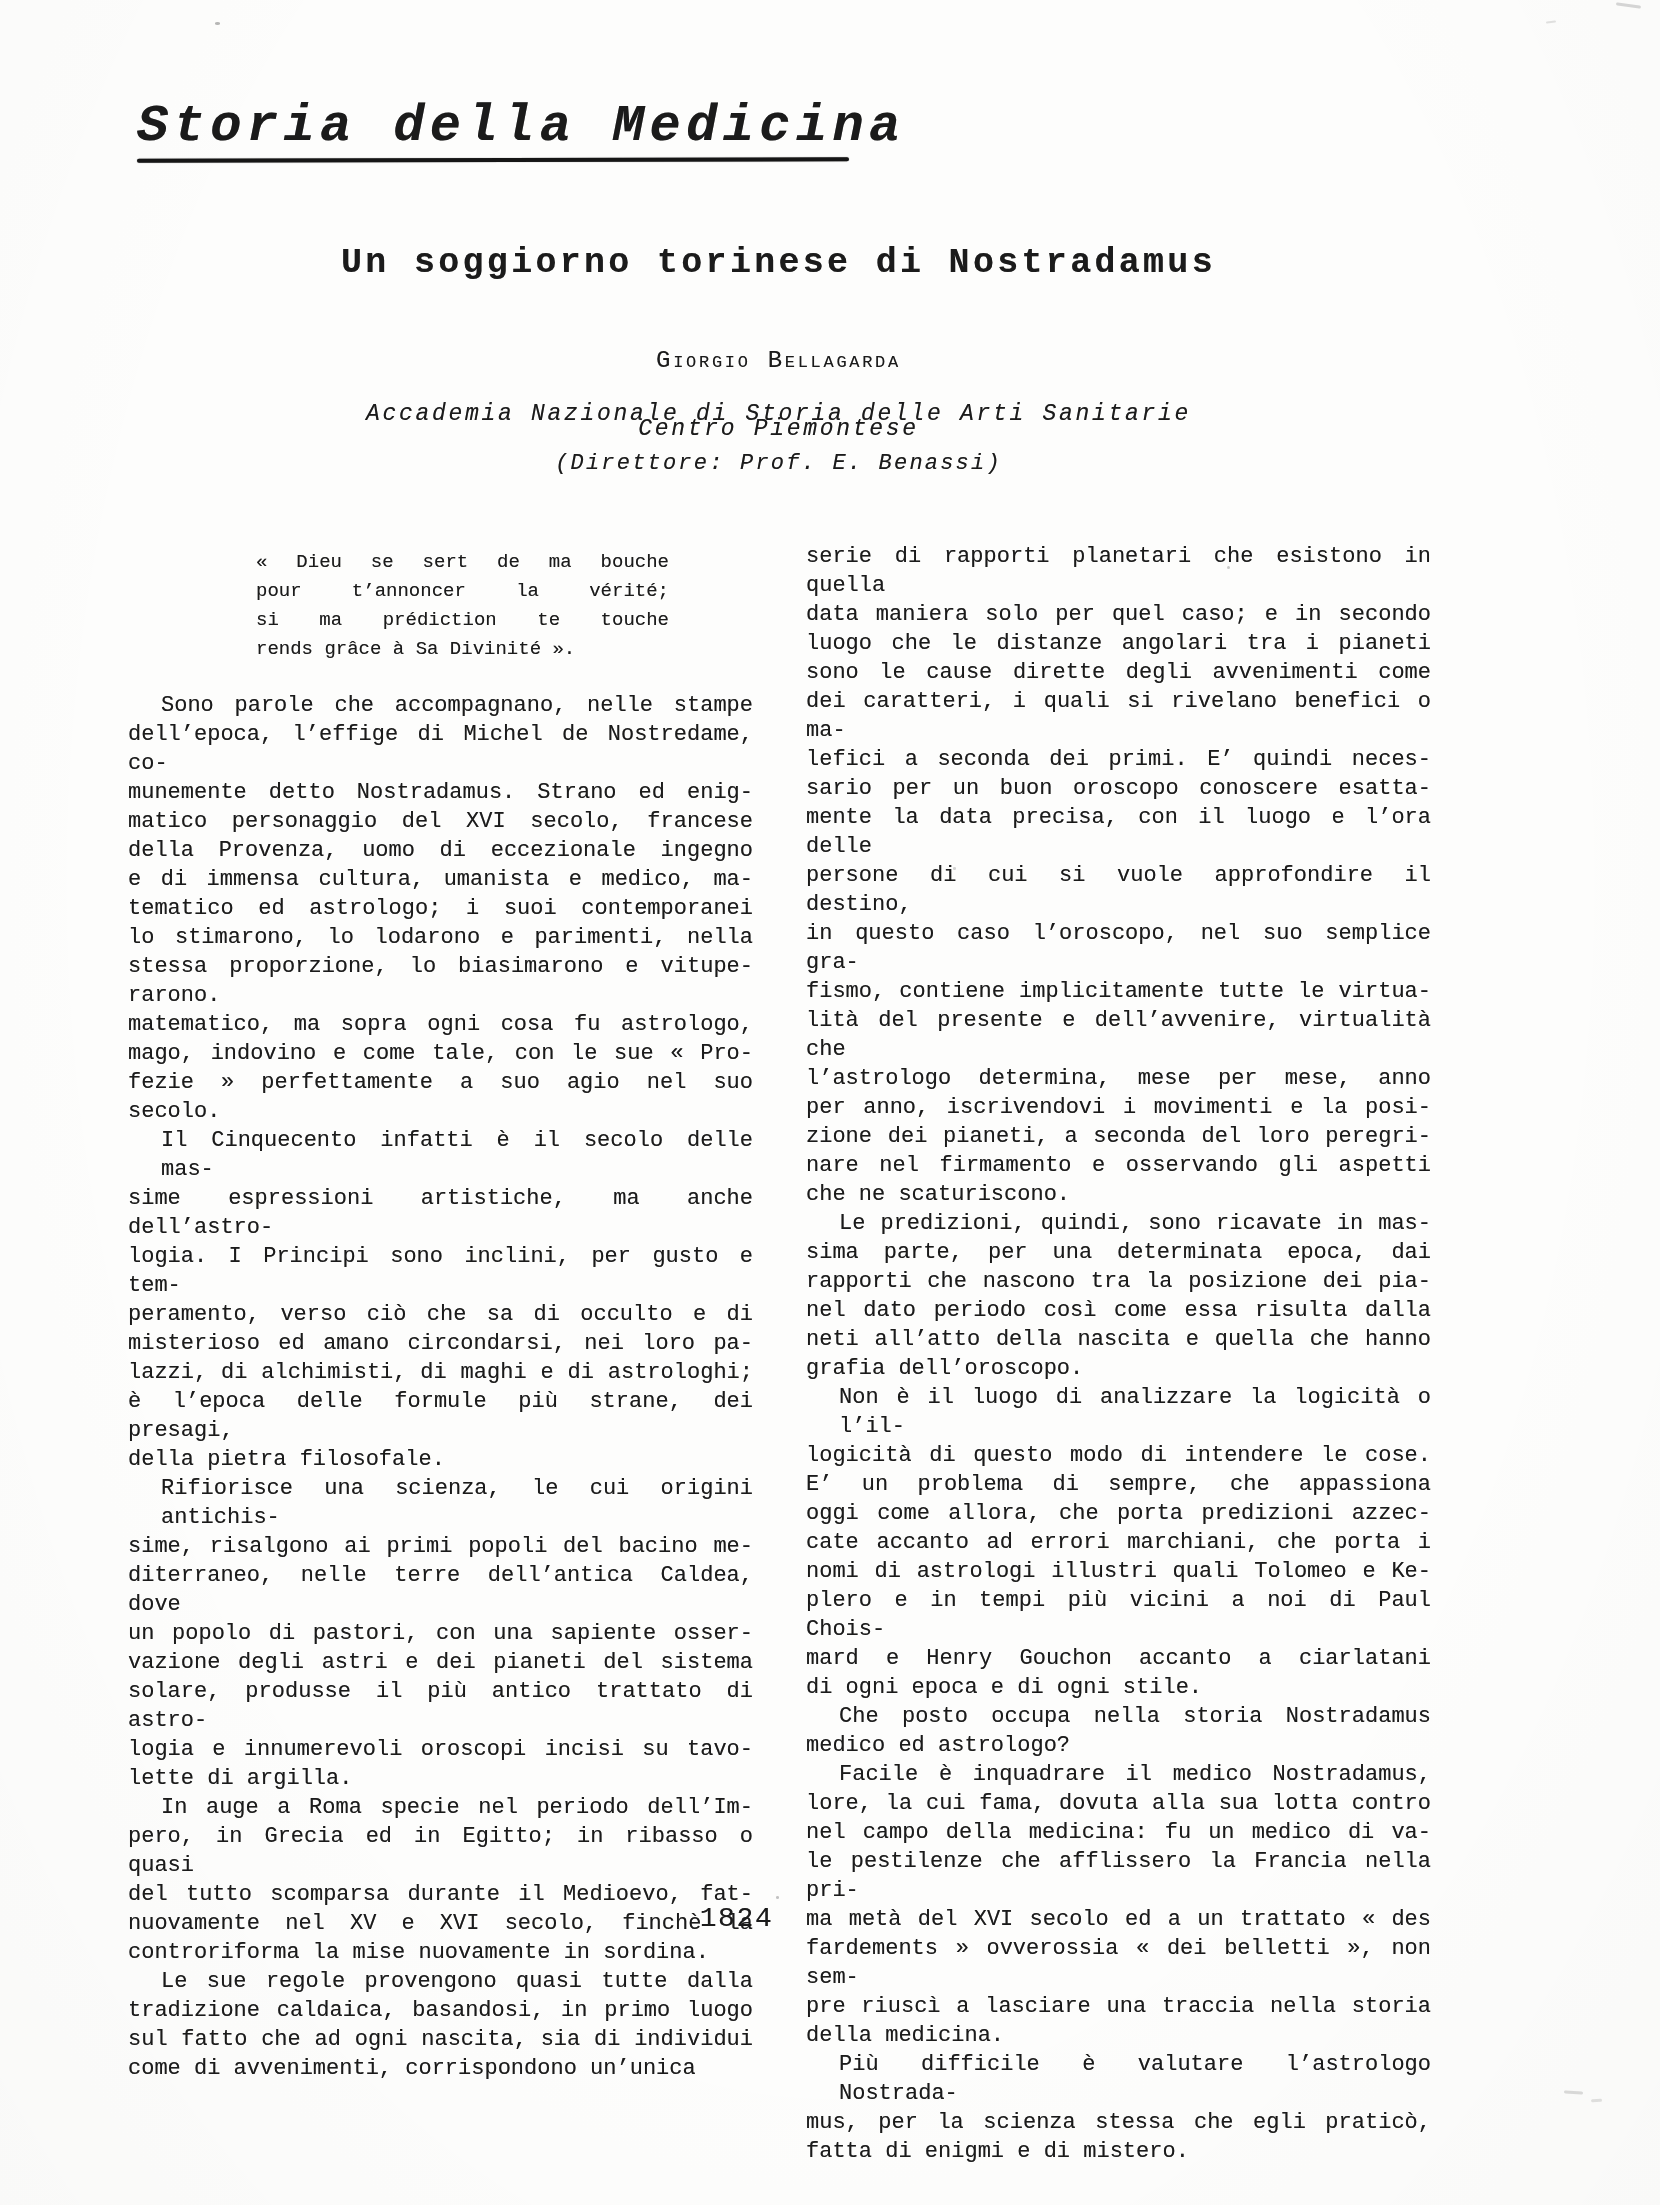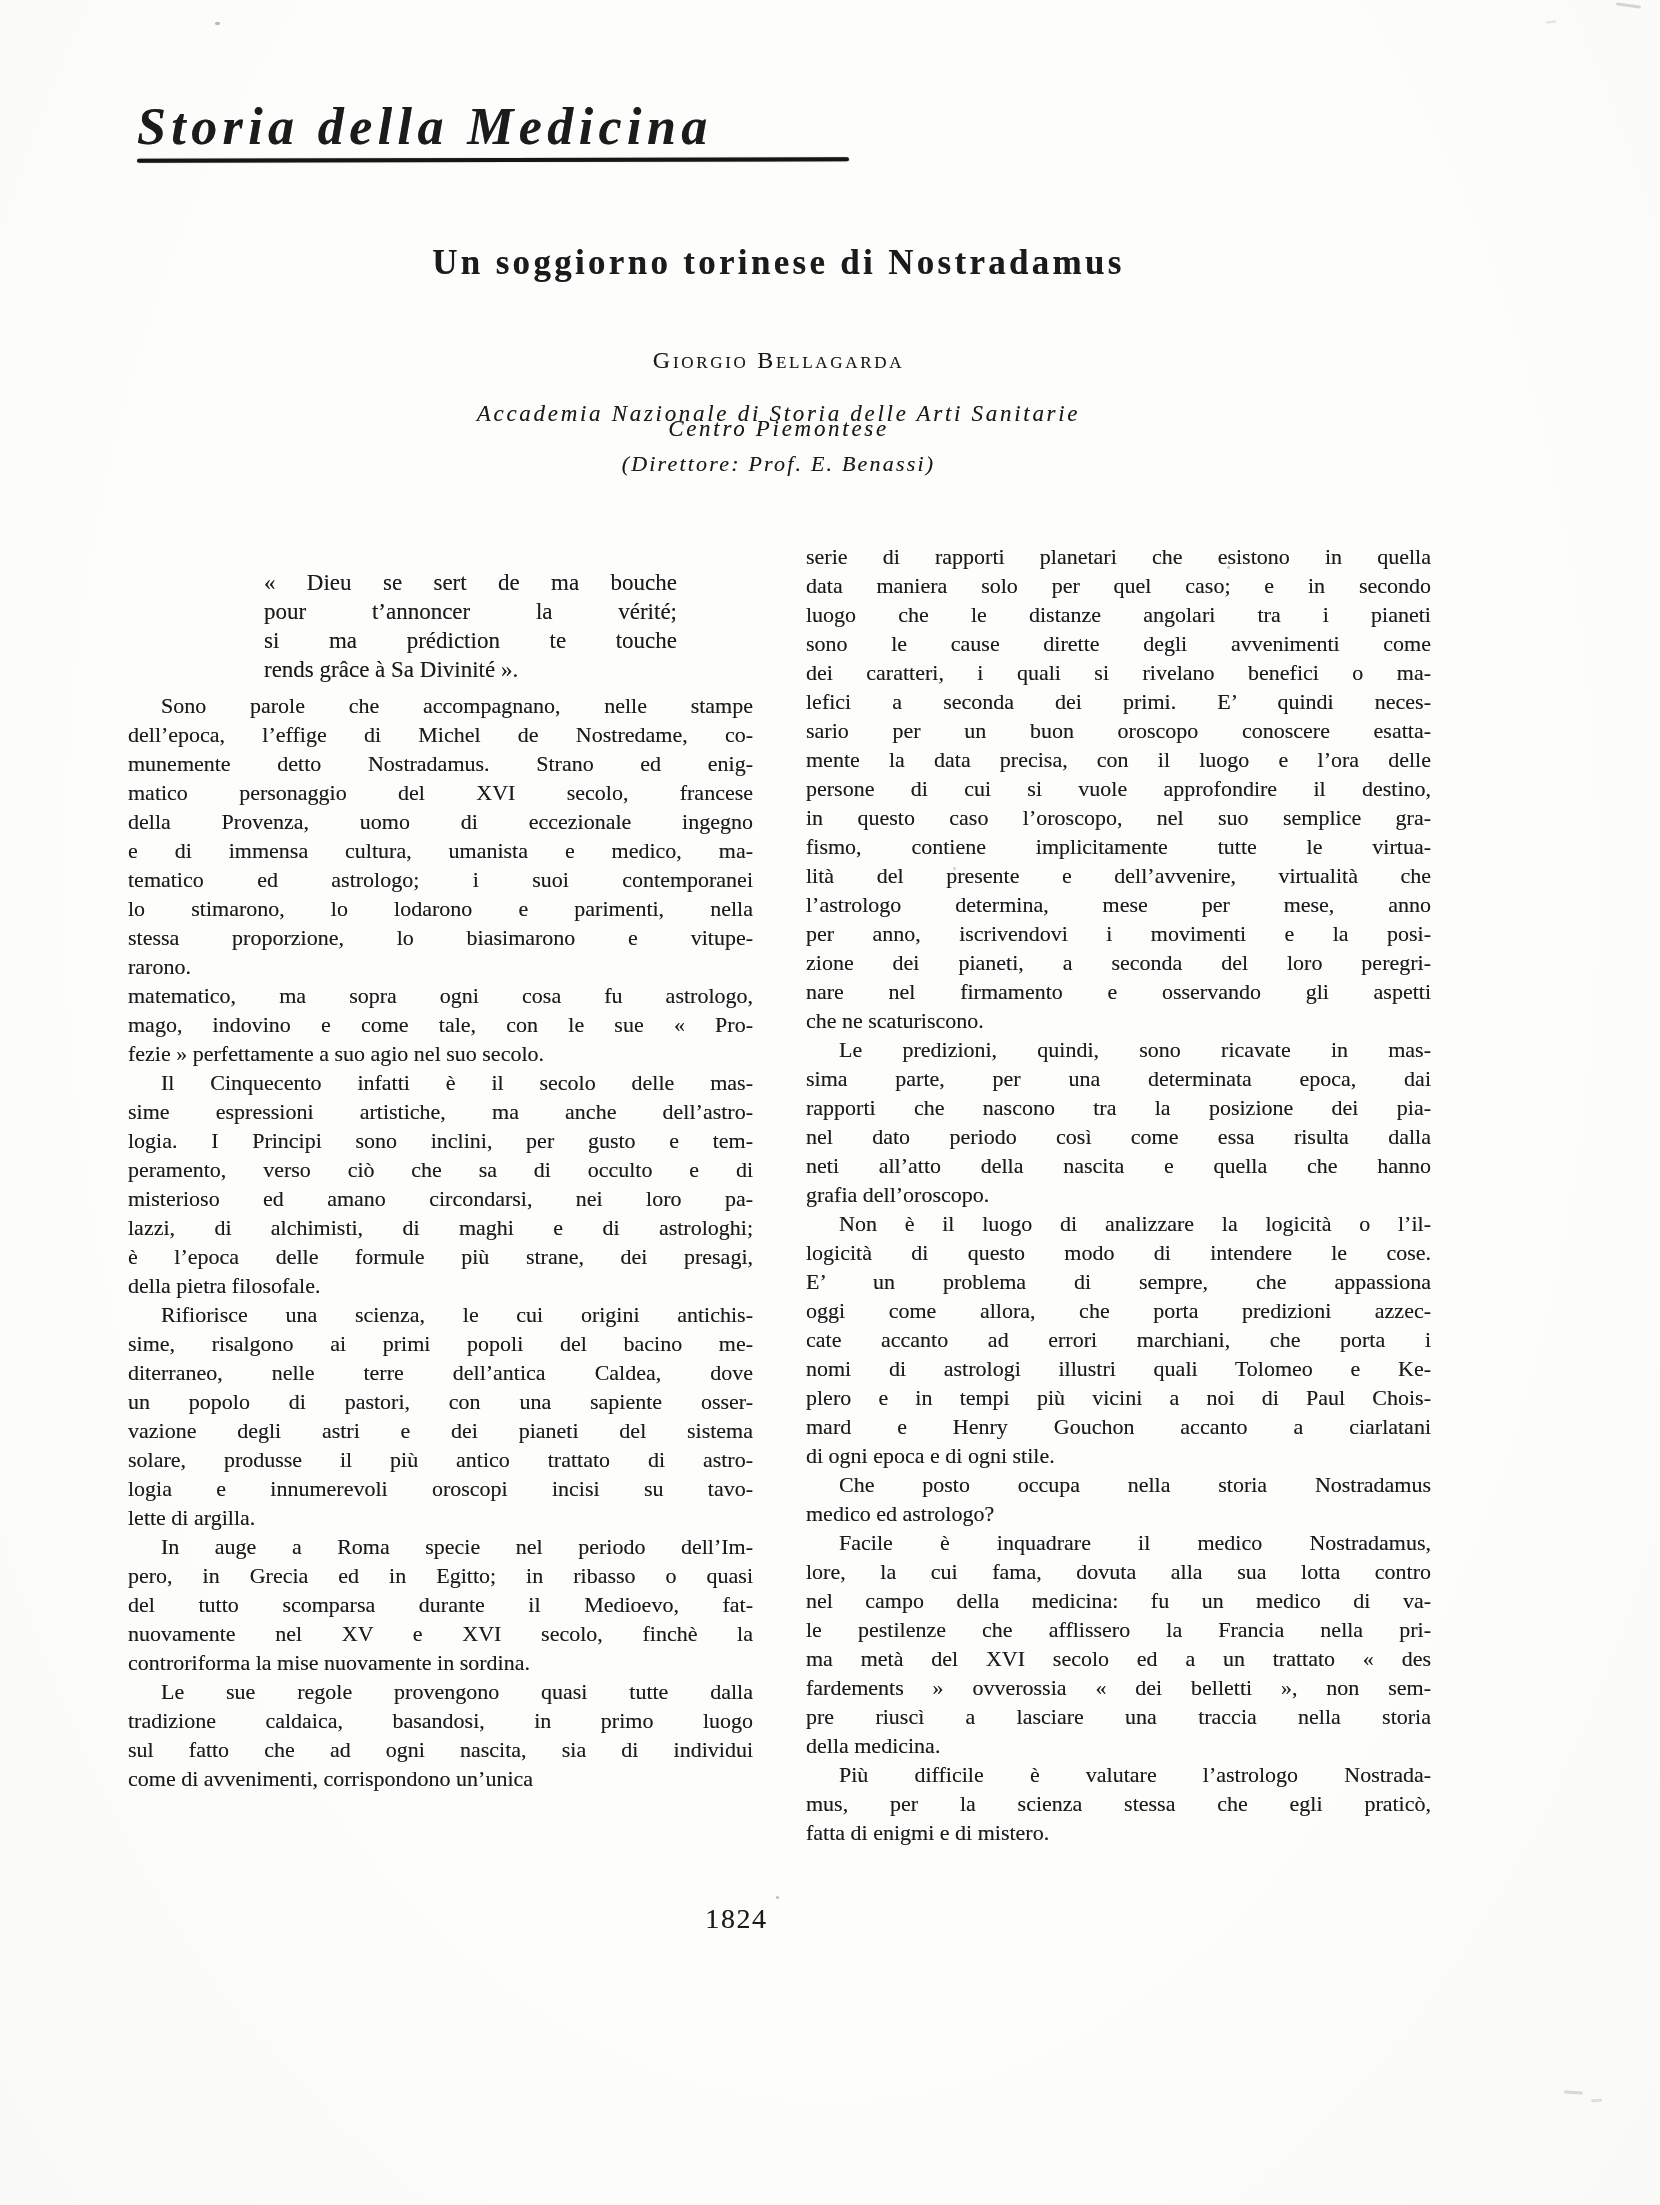--- a/index.html
+++ b/index.html
@@ -8,21 +8,21 @@
     background: #ffffff;
   }
   .page {
     position: relative;
     width: 1661px;
     height: 2205px;
     background:
       radial-gradient(ellipse at 50% 40%, rgba(255,255,255,0) 60%, rgba(0,0,0,0.015) 100%),
       #fdfdfc;
     overflow: hidden;
-    font-family: Liberation Serif, serif;
+    font-family: Liberation Mono, monospace;
     color: #1b1b1b;
   }
   .ink {
     text-shadow: 0 0 0.5px rgba(20,20,20,0.45);
   }
 
   
   .journal-header {
     position: absolute;
     left: 137px;
@@ -77,25 +77,24 @@
   .direttore {
     top: 451px;
     font-size: 22px;
     letter-spacing: 2.2px;
   }
 
   
   .epigraph {
     position: absolute;
     left: 256px;
-    top: 568px;
+    top: 548px;
     width: 413px;
-    font-size: 23px;
+    font-size: 19px;
     line-height: 29px;
-    margin-left: 8px;
   }
   .epigraph .line { text-align: left; }
 
   
   .column {
     position: absolute;
     font-size: 22px;
     line-height: 29px;
   }
   .left-column  { left: 128px;  top: 691px; width: 625px; }

